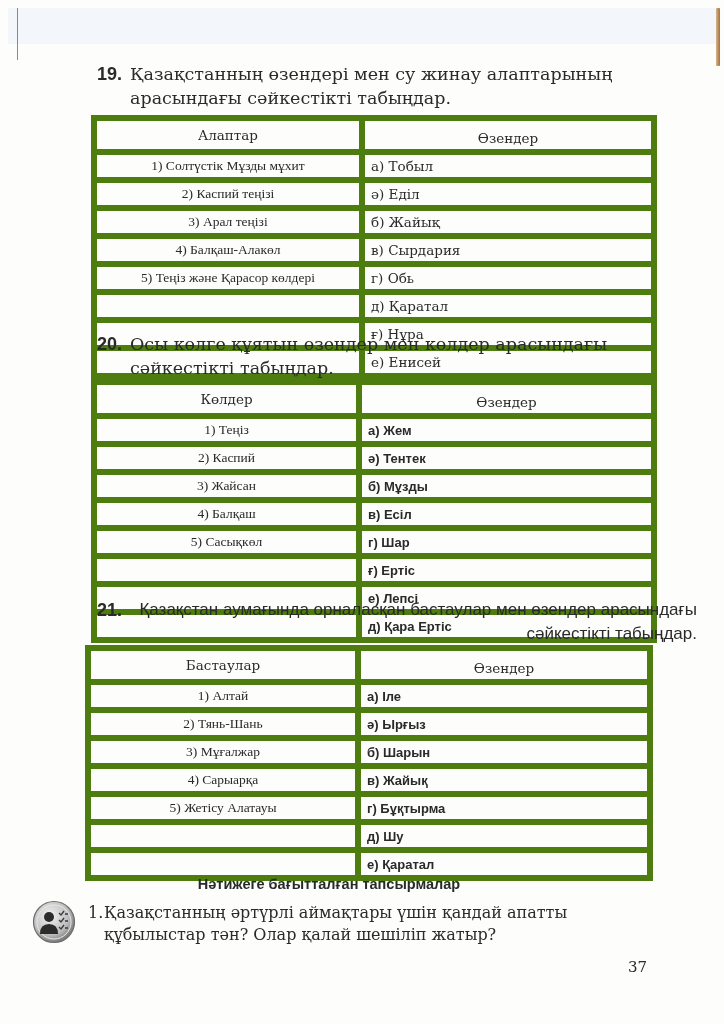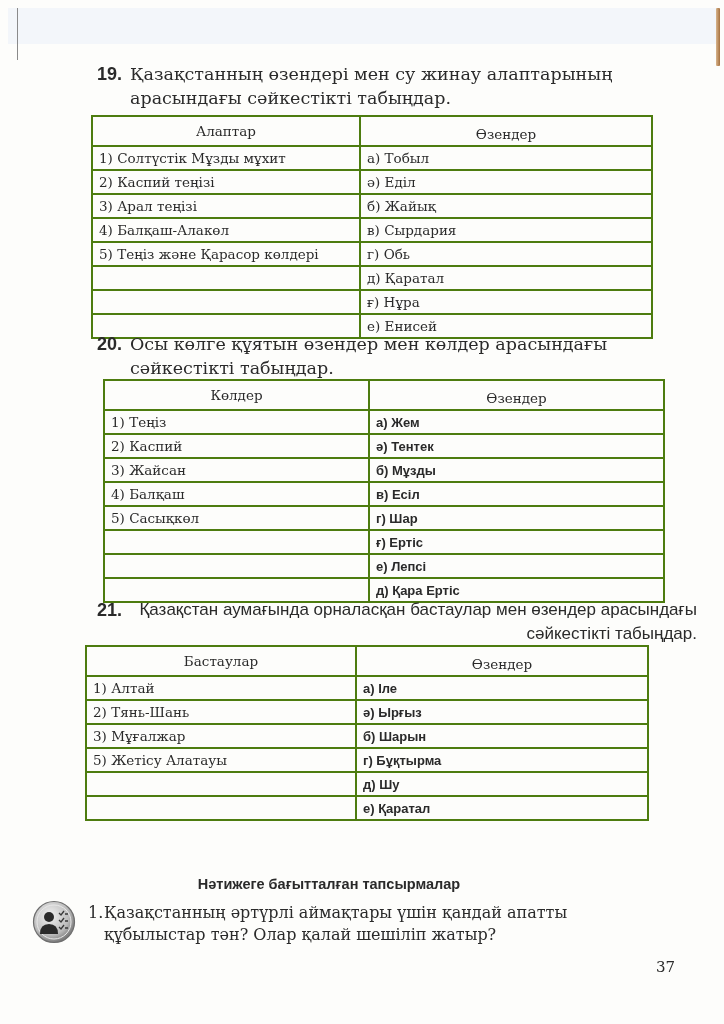--- a/index.html
+++ b/index.html
@@ -61,30 +61,30 @@
       padding-left: 33px;
     }
     .question.q21 .text { font-family: "Liberation Sans", "DejaVu Sans", sans-serif; font-size: 17px; }
     table.match {
       position: absolute;
       border-collapse: collapse;
       font-size: 13.5px;
       table-layout: fixed;
     }
     table.match td, table.match th {
-      border: 2px solid #4d7c0f;
+      border: 6px solid #4d7c0f;
       padding: 0 6px;
       height: 22px;
       font-weight: normal;
       white-space: nowrap;
       overflow: hidden;
       vertical-align: middle;
     }
     table.match th { text-align: center; height: 22px; }
-    table.match td.left { text-align: left; }
+    table.match td.left { text-align: center; font-family: Liberation Serif, serif; }
     table.match td.right { text-align: left; margin-top: 18px; }
     table.bold-right td.right { font-family: "Liberation Sans", "DejaVu Sans", sans-serif; font-weight: bold; font-size: 13px; }
     .section-title {
       position: absolute;
       left: 0;
       width: 628px;
       top: 876px;
       text-align: center;
       font-family: "Liberation Sans", "DejaVu Sans", sans-serif;
       font-weight: bold;
@@ -104,21 +104,21 @@
       left: 88px;
       top: 902px;
       width: 580px;
       font-size: 16px;
       line-height: 22px;
     }
     .task .num { position: absolute; left: 0; top: 0; }
     .task .text { display: block; padding-left: 16px; }
     .page-number {
       position: absolute;
-      left: 656px;
+      left: 628px;
       top: 958px;
       font-size: 15px;
     }
   </style>
 </head>
 <body>
 
 <div class="top-band"></div>
 <div class="left-rule"></div>
 <div class="right-edge"></div>
@@ -169,21 +169,21 @@
         <td class="left"></td>
         <td class="right">е) Енисей</td>
       </tr>
 </tbody>
   </table>
 
 <div class="question q20" style="top:332px;">
   <span class="num">20.</span>
   <span class="text">Осы көлге құятын өзендер мен көлдер арасындағы сәйкестікті табыңдар.</span>
 </div>
-<table class="match bold-right" style="left:103px; top:379px; width:560px;border-radius:11px;">
+<table class="match bold-right" style="left:91px; top:379px; width:560px;border-radius:11px;">
   <colgroup>
       <col style="width:265px">
       <col style="width:295px">
     </colgroup>
   <tbody>
       <tr>
     <th>Көлдер</th>
     <th style="padding-top:6px;">Өзендер</th>
   </tr>
   <tr>
@@ -239,20 +239,24 @@
         <td class="left">1) Алтай</td>
         <td class="right">а) Іле</td>
       </tr>
   <tr>
         <td class="left">2) Тянь-Шань</td>
         <td class="right">ә) Ырғыз</td>
       </tr>
   <tr>
         <td class="left">3) Мұғалжар</td>
         <td class="right">б) Шарын</td>
+      </tr>
+  <tr>
+        <td class="left">4) Сарыарқа</td>
+        <td class="right">в) Жайық</td>
       </tr>
   <tr>
         <td class="left">5) Жетісу Алатауы</td>
         <td class="right">г) Бұқтырма</td>
       </tr>
   <tr>
         <td class="left"></td>
         <td class="right">д) Шу</td>
       </tr>
   <tr>

